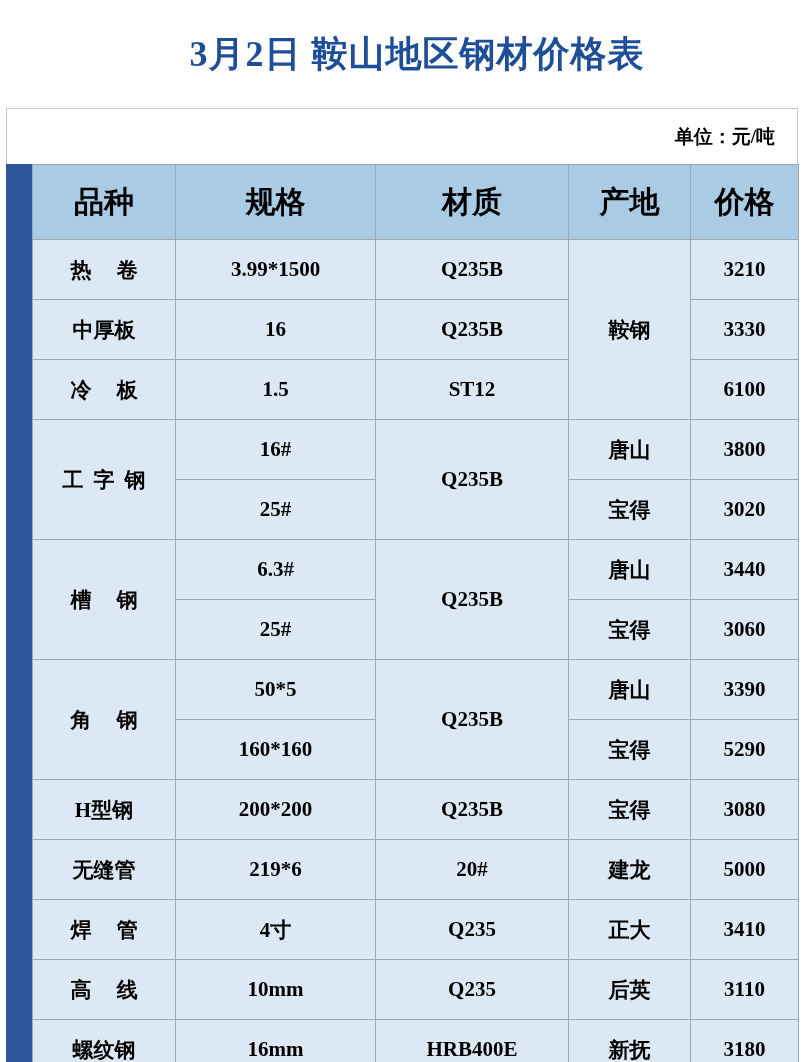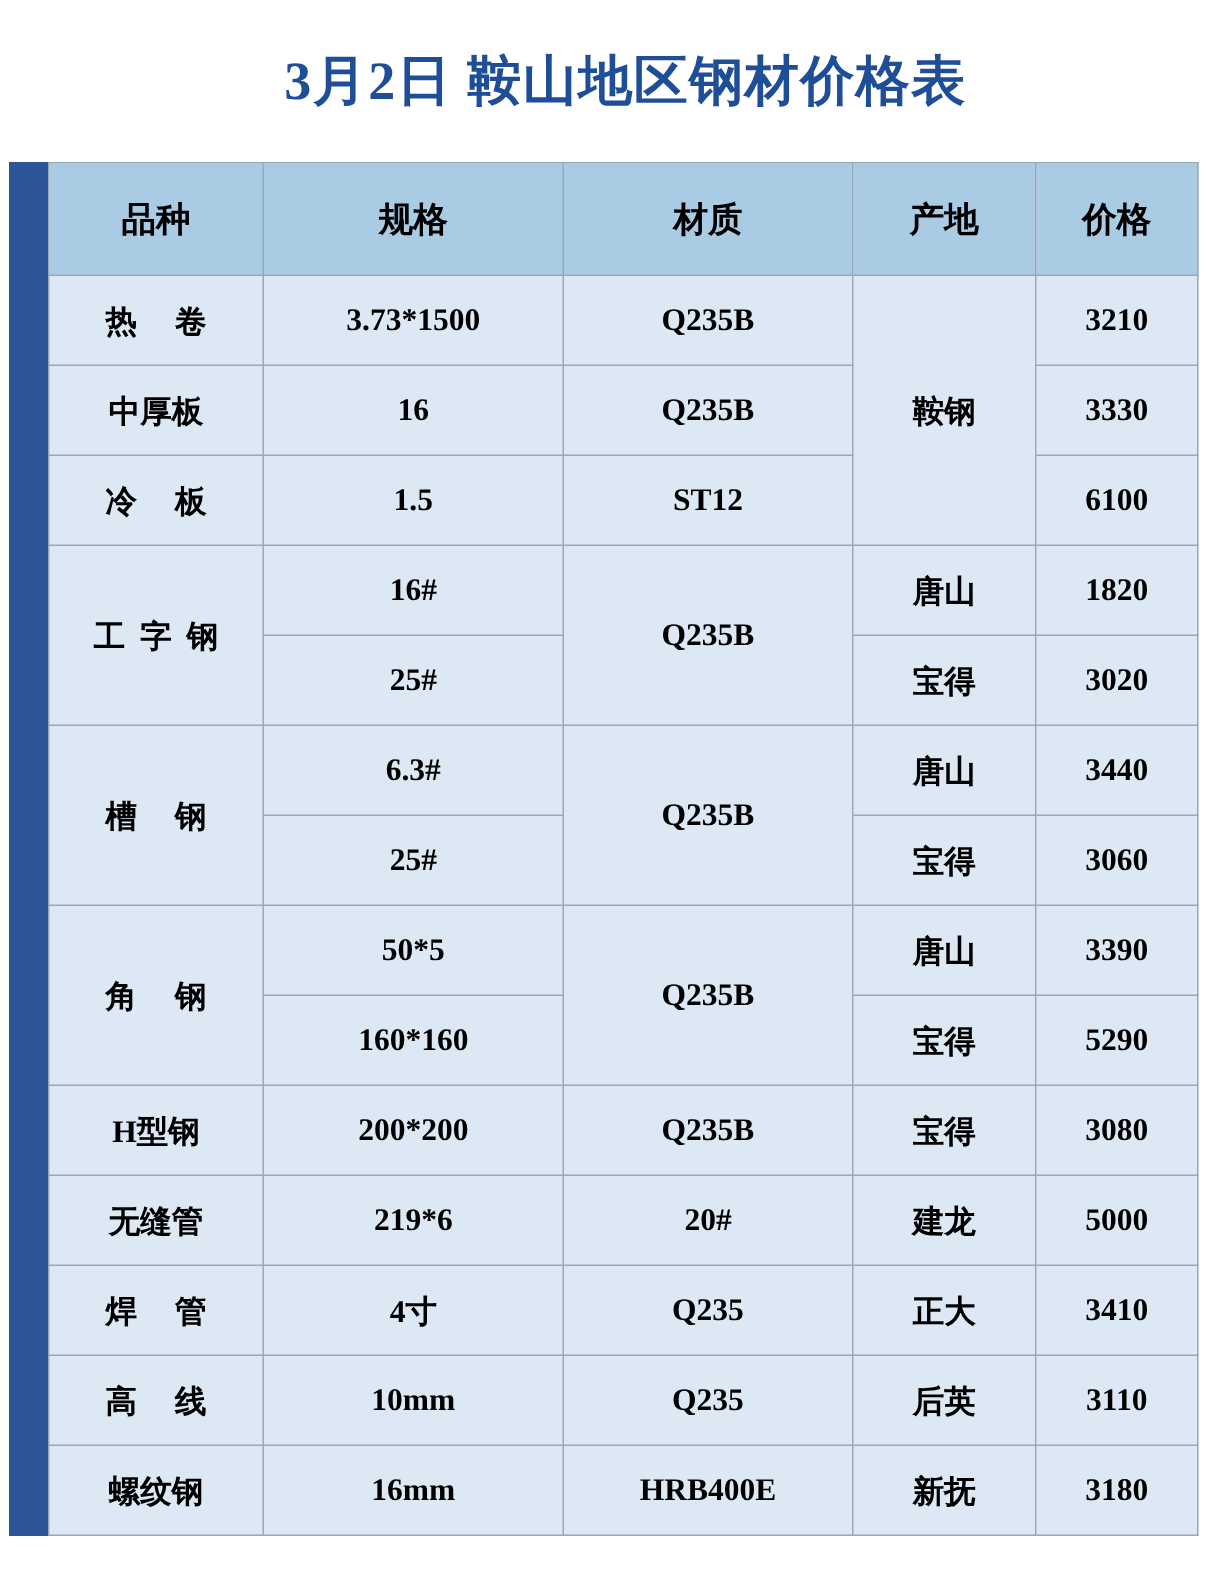--- a/index.html
+++ b/index.html
@@ -76,21 +76,21 @@
     border: 1px solid #9aa7b5;
     text-align: center;
     vertical-align: middle;
     font-family: "Liberation Serif", "DejaVu Serif", serif;
     font-weight: bold;
     color: #000000;
   }
   table.price thead th {
     background: #a9cbe4;
     height: 72px;
-    font-size: 23px;
+    font-size: 30px;
   }
   table.price tbody td {
     background: #dce9f4;
     height: 57px;
     font-size: 21px;
   }
   td.spaced {
     letter-spacing: 10px;
     text-indent: 10px;
   }
@@ -100,20 +100,23 @@
 </style>
 </head>
 <body>
 
 <div class="page">
 
   <div class="title-bar">
     <div class="title">3月2日 鞍山地区钢材价格表</div>
   </div>
 
+  <div class="unit-row">
+    <div class="unit-text">单位：元/吨</div>
+  </div>
 
   <div class="table-wrap">
     <div class="left-bar"></div>
     <table class="price">
       <colgroup>
         <col class="c0">
           <col class="c1">
           <col class="c2">
           <col class="c3">
           <col class="c4">
@@ -123,21 +126,21 @@
           <th>品种</th>
           <th>规格</th>
           <th>材质</th>
           <th>产地</th>
           <th>价格</th>
         </tr>
       </thead>
       <tbody>
         <tr>
           <td class="spaced">热  卷</td>
-          <td>3.73*1500</td>
+          <td>3.99*1500</td>
           <td>Q235B</td>
           <td rowspan="3">鞍钢</td>
           <td class="price-col">3210</td>
         </tr>
         <tr>
           <td>中厚板</td>
           <td>16</td>
           <td>Q235B</td>
           <td class="price-col">3330</td>
         </tr>
@@ -146,21 +149,21 @@
           <td>1.5</td>
           <td>ST12</td>
           <td class="price-col">6100</td>
         </tr>
 
         <tr>
           <td rowspan="2" class="spaced">工字钢</td>
           <td>16#</td>
           <td rowspan="2">Q235B</td>
           <td>唐山</td>
-          <td class="price-col">1820</td>
+          <td class="price-col">3800</td>
         </tr>
         <tr>
           <td>25#</td>
           <td>宝得</td>
           <td class="price-col">3020</td>
         </tr>
 
         <tr>
           <td rowspan="2" class="spaced">槽  钢</td>
           <td>6.3#</td>

